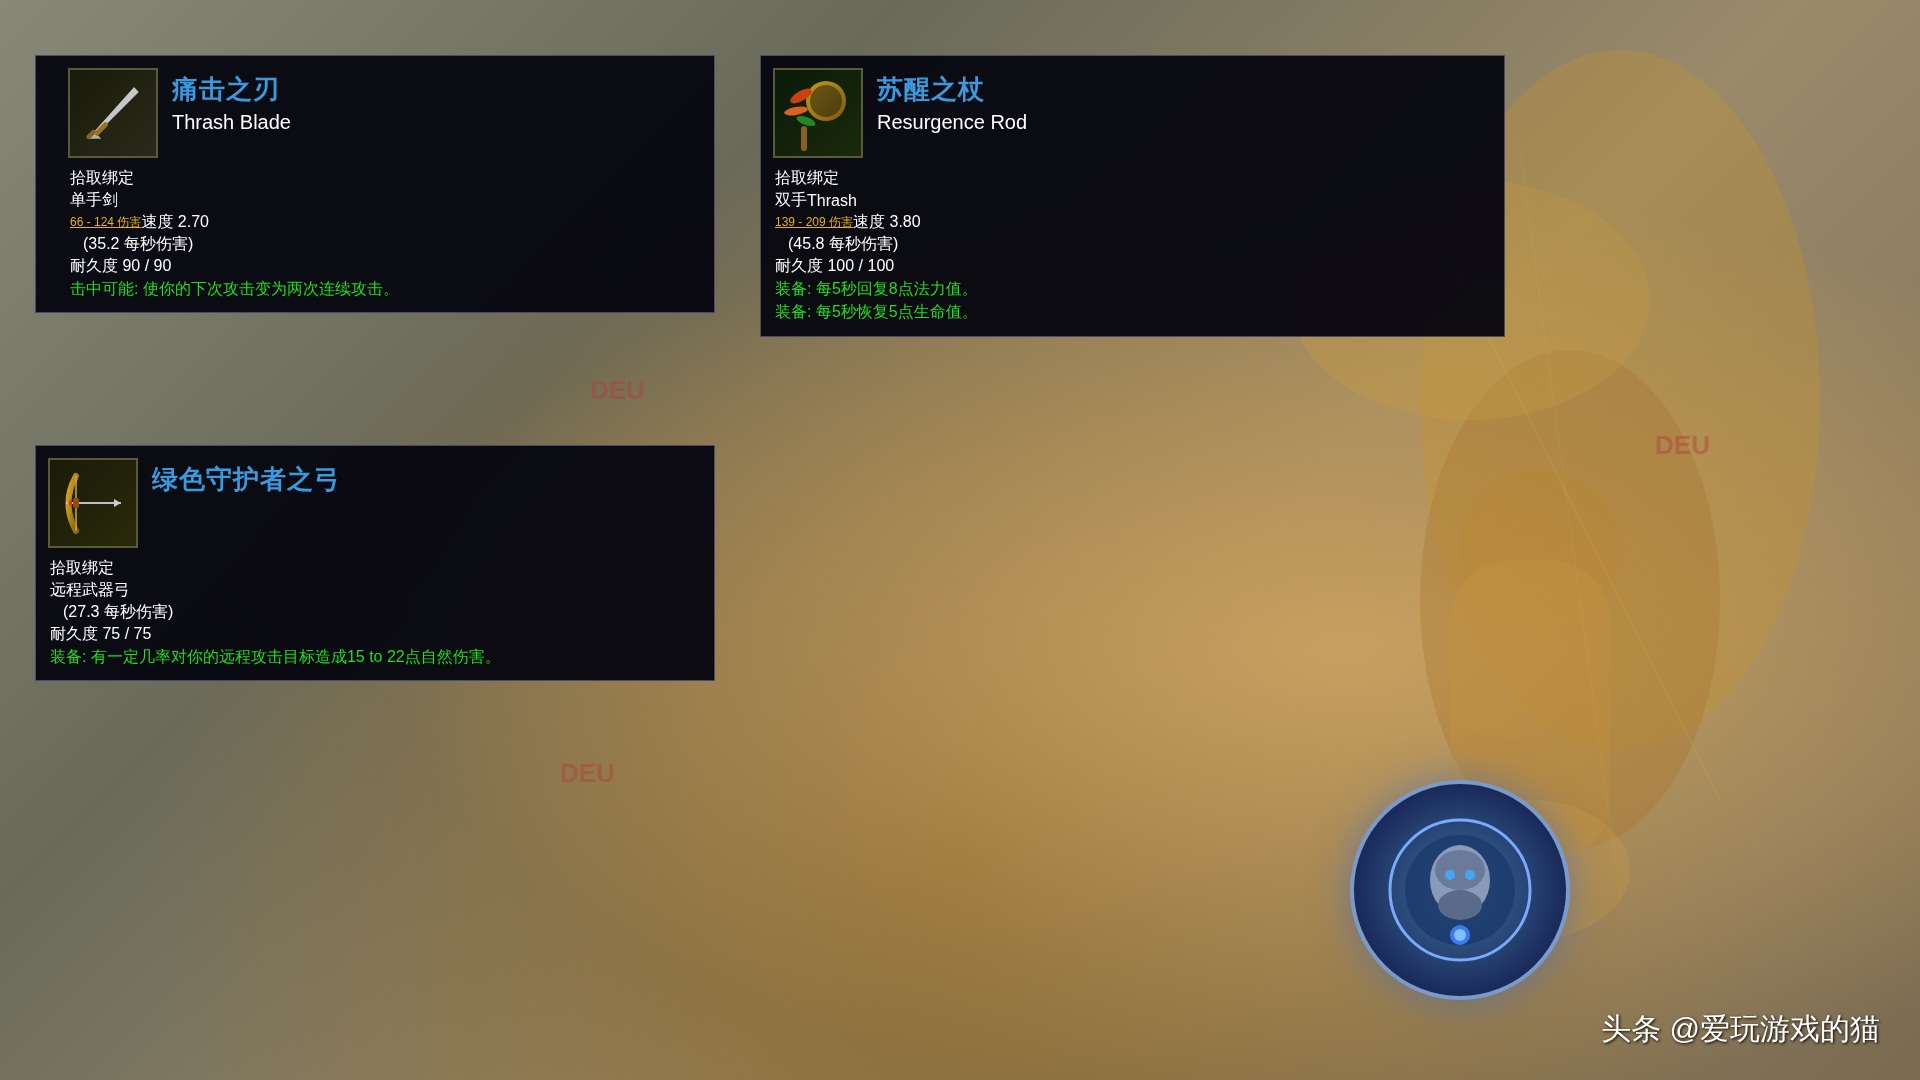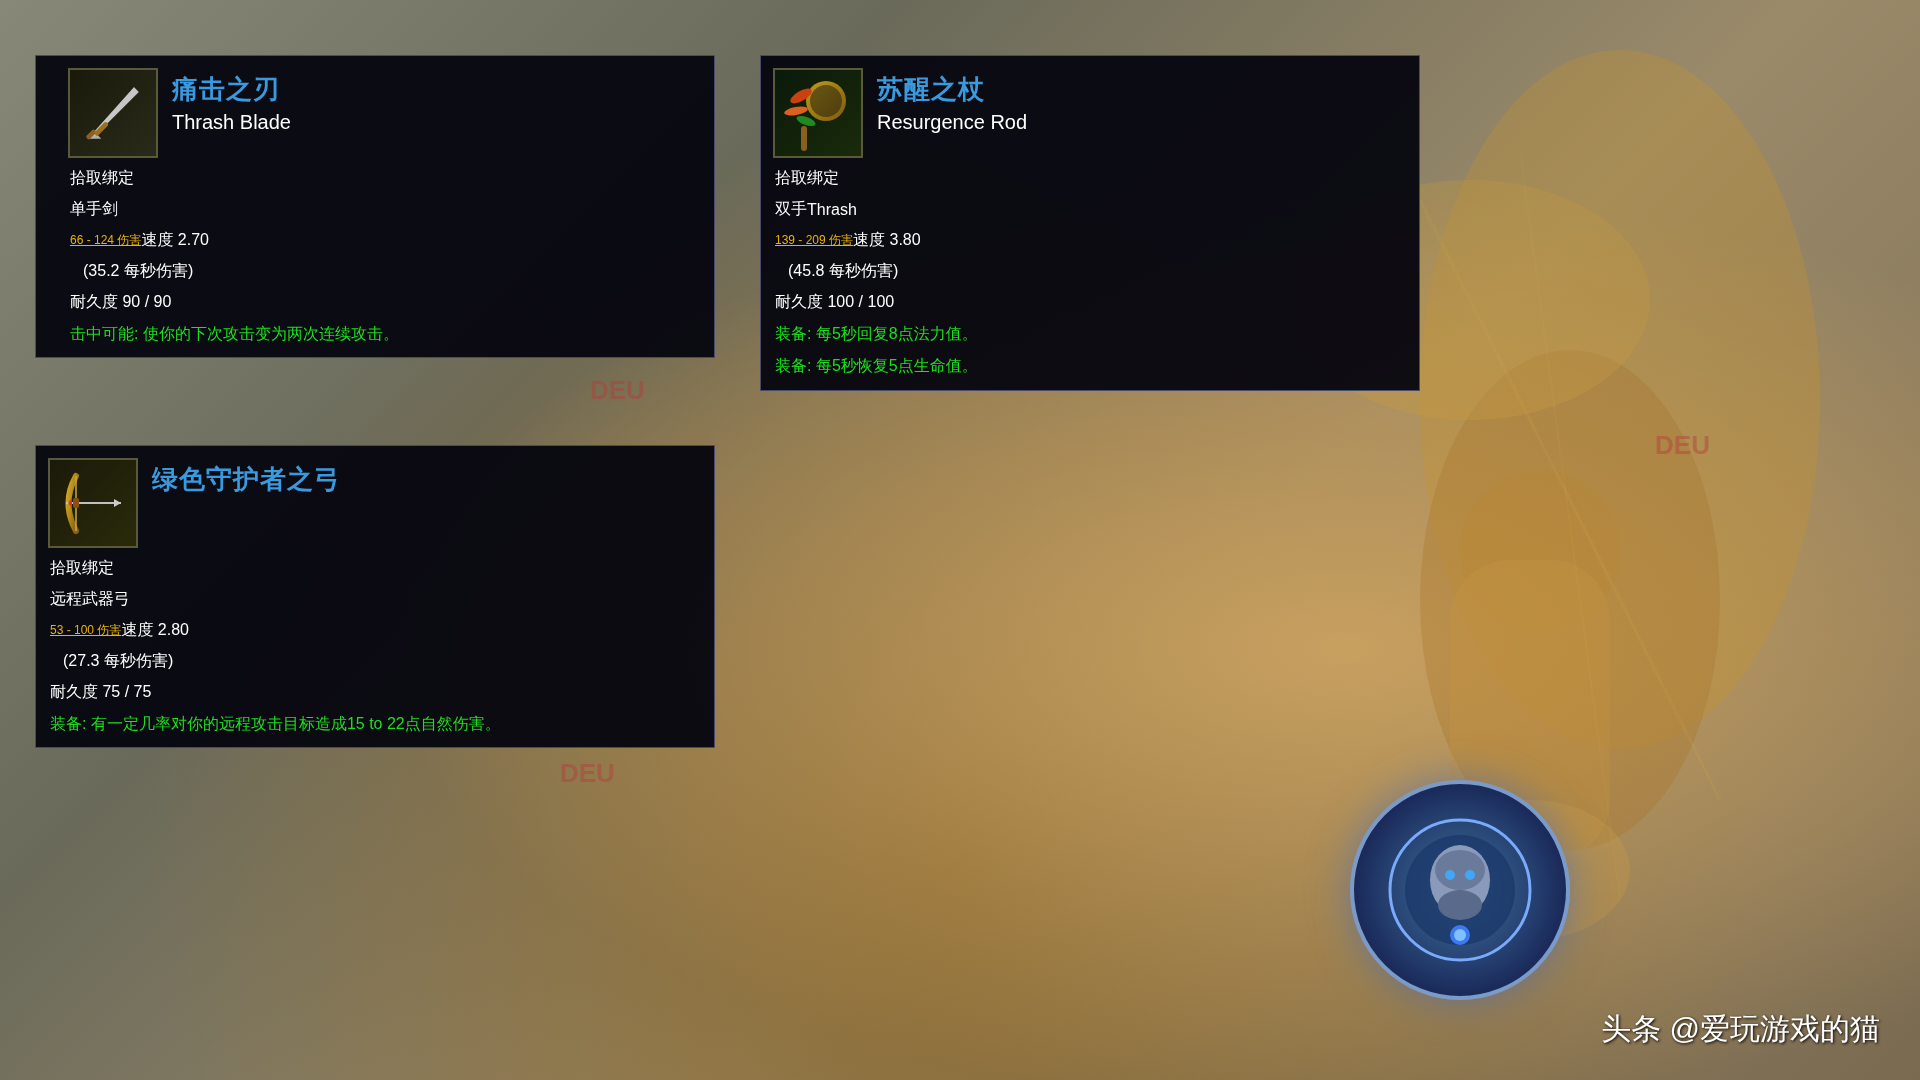--- a/index.html
+++ b/index.html
@@ -118,21 +118,21 @@
     .item-name-en {
       font-size: 20px;
       color: #ffffff;
       margin-bottom: 2px;
     }
 
     .tooltip-body {
       padding: 2px 14px 12px 14px;
       display: flex;
       flex-direction: column;
-      gap: 10px;
+      gap: 1px;
     }
 
     .item-bind {
       color: #ffffff;
       font-size: 16px;
     }
 
     .item-row {
       display: flex;
       align-items: center;
@@ -194,21 +194,21 @@
       width: 680px;
       padding-left: 20px;
     }
 
     
     .tooltip-2 {
       top: 55px;
       left: 760px;
     }
     .tooltip-2 .tooltip {
-      width: 660px;
+      width: 745px;
     }
 
     
     .tooltip-3 {
       top: 445px;
       left: 35px;
     }
     .tooltip-3 .tooltip {
       width: 680px;
     }
@@ -407,24 +407,20 @@
       <div class="tooltip-info">
         <div class="item-name-cn">绿色守护者之弓</div>
       </div>
     </div>
     <div class="tooltip-body">
       <div class="item-bind">拾取绑定</div>
       <div class="item-row">
         <span class="item-hand">远程武器</span>
         <span class="item-type">弓</span>
       </div>
-      <div class="item-row">
-        <span class="item-damage">53 - 100 伤害</span>
-        <span class="item-speed">速度 2.80</span>
-      </div>
       <div class="item-dps">(27.3 每秒伤害)</div>
       <div class="item-durability">耐久度 75 / 75</div>
       <div class="item-equip">装备: 有一定几率对你的远程攻击目标造成15 to 22点自然伤害。</div>
     </div>
   </div>
 </div>
 
 <div class="watermark watermark-1" style="top:375px; left:590px; color:rgba(180,60,60,0.45); font-size:26px; font-weight:bold; z-index:5;">DEU</div>
 <div class="watermark watermark-2" style="top:430px; right:210px; color:rgba(180,60,60,0.45); font-size:26px; font-weight:bold; z-index:5;">DEU</div>
 <div class="watermark watermark-3" style="top:758px; left:560px; color:rgba(180,60,60,0.45); font-size:26px; font-weight:bold; z-index:5;">DEU</div>

